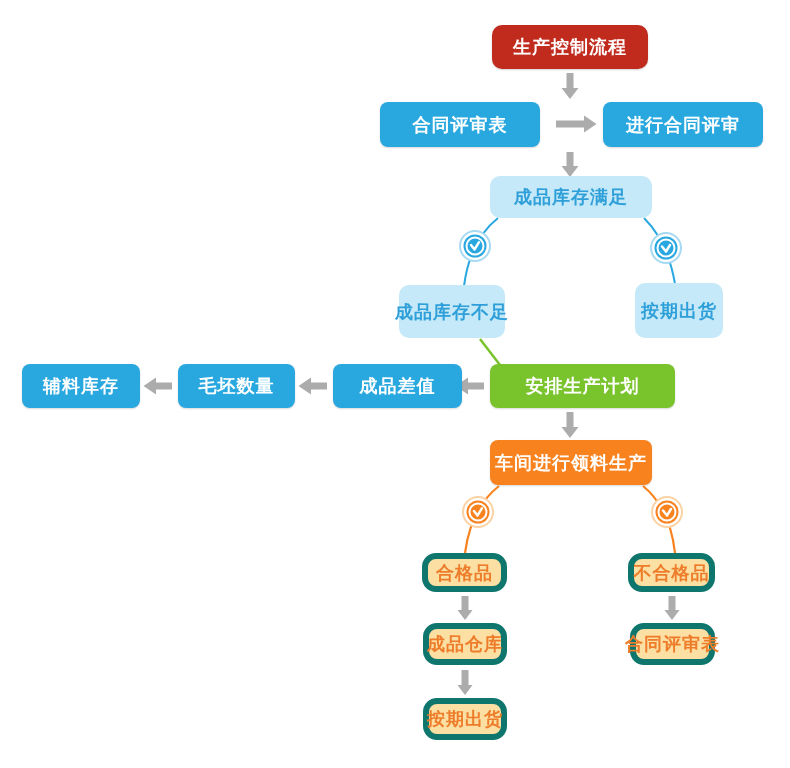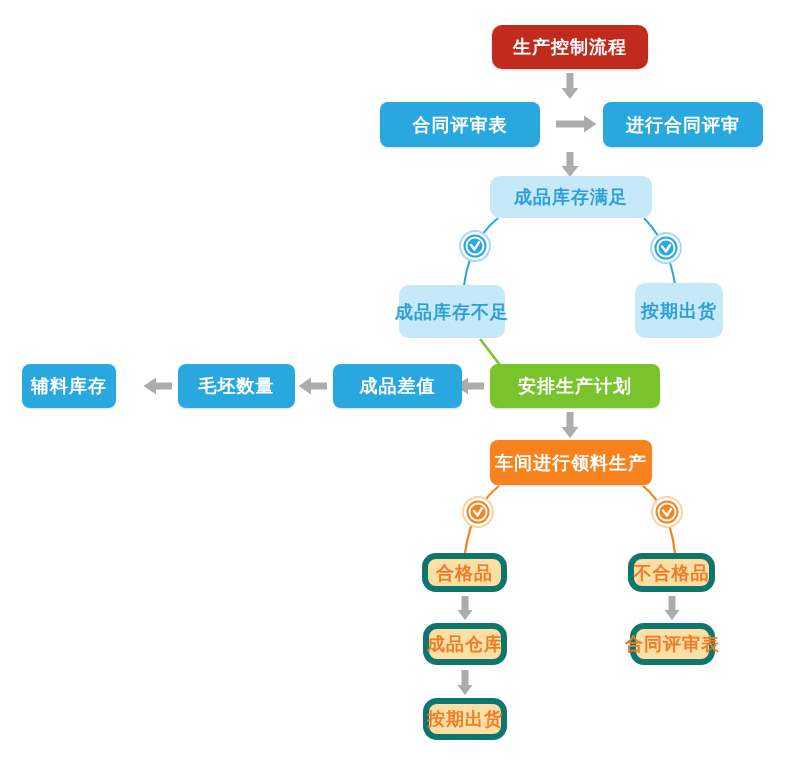--- a/index.html
+++ b/index.html
@@ -59,24 +59,24 @@
     <path class="wire-orange" d="M499,486 Q471,508 465,553"></path>
     <path class="wire-orange" d="M643,486 Q670,508 675,553"></path>
   </svg>
 
   <div class="node solid-red" style="left:492px;top:25px;width:156px;height:44px;">生产控制流程</div>
   <div class="node solid-blue" style="left:380px;top:102px;width:160px;height:45px;">合同评审表</div>
   <div class="node solid-blue" style="left:603px;top:102px;width:160px;height:45px;">进行合同评审</div>
   <div class="node soft-blue" style="left:490px;top:176px;width:162px;height:42px;">成品库存满足</div>
   <div class="node soft-blue" style="left:399px;top:285px;width:106px;height:53px;">成品库存不足</div>
   <div class="node soft-blue" style="left:635px;top:283px;width:88px;height:55px;">按期出货</div>
-  <div class="node solid-green" style="left:490px;top:364px;width:170px;height:44px;">安排生产计划</div>
+  <div class="node solid-green" style="left:490px;top:364px;width:185px;height:44px;">安排生产计划</div>
   <div class="node solid-blue" style="left:333px;top:364px;width:129px;height:44px;">成品差值</div>
   <div class="node solid-blue" style="left:178px;top:364px;width:117px;height:44px;">毛坯数量</div>
-  <div class="node solid-blue" style="left:22px;top:364px;width:94px;height:44px;">辅料库存</div>
+  <div class="node solid-blue" style="left:22px;top:364px;width:118px;height:44px;">辅料库存</div>
   <div class="node solid-orange" style="left:490px;top:440px;width:162px;height:45px;">车间进行领料生产</div>
   <div class="node soft-orange" style="left:422px;top:553px;width:85px;height:39px;">合格品</div>
   <div class="node soft-orange" style="left:628px;top:553px;width:87px;height:39px;">不合格品</div>
   <div class="node soft-orange" style="left:423px;top:623px;width:84px;height:42px;">成品仓库</div>
   <div class="node soft-orange" style="left:630px;top:623px;width:85px;height:42px;">合同评审表</div>
   <div class="node soft-orange" style="left:423px;top:698px;width:84px;height:42px;">按期出货</div>
 
   <span class="clock clock-blue" style="left:458px;top:229px;">
     <svg viewBox="0 0 34 34" width="34" height="34">
       <circle class="halo" cx="17" cy="17" r="15"></circle>

